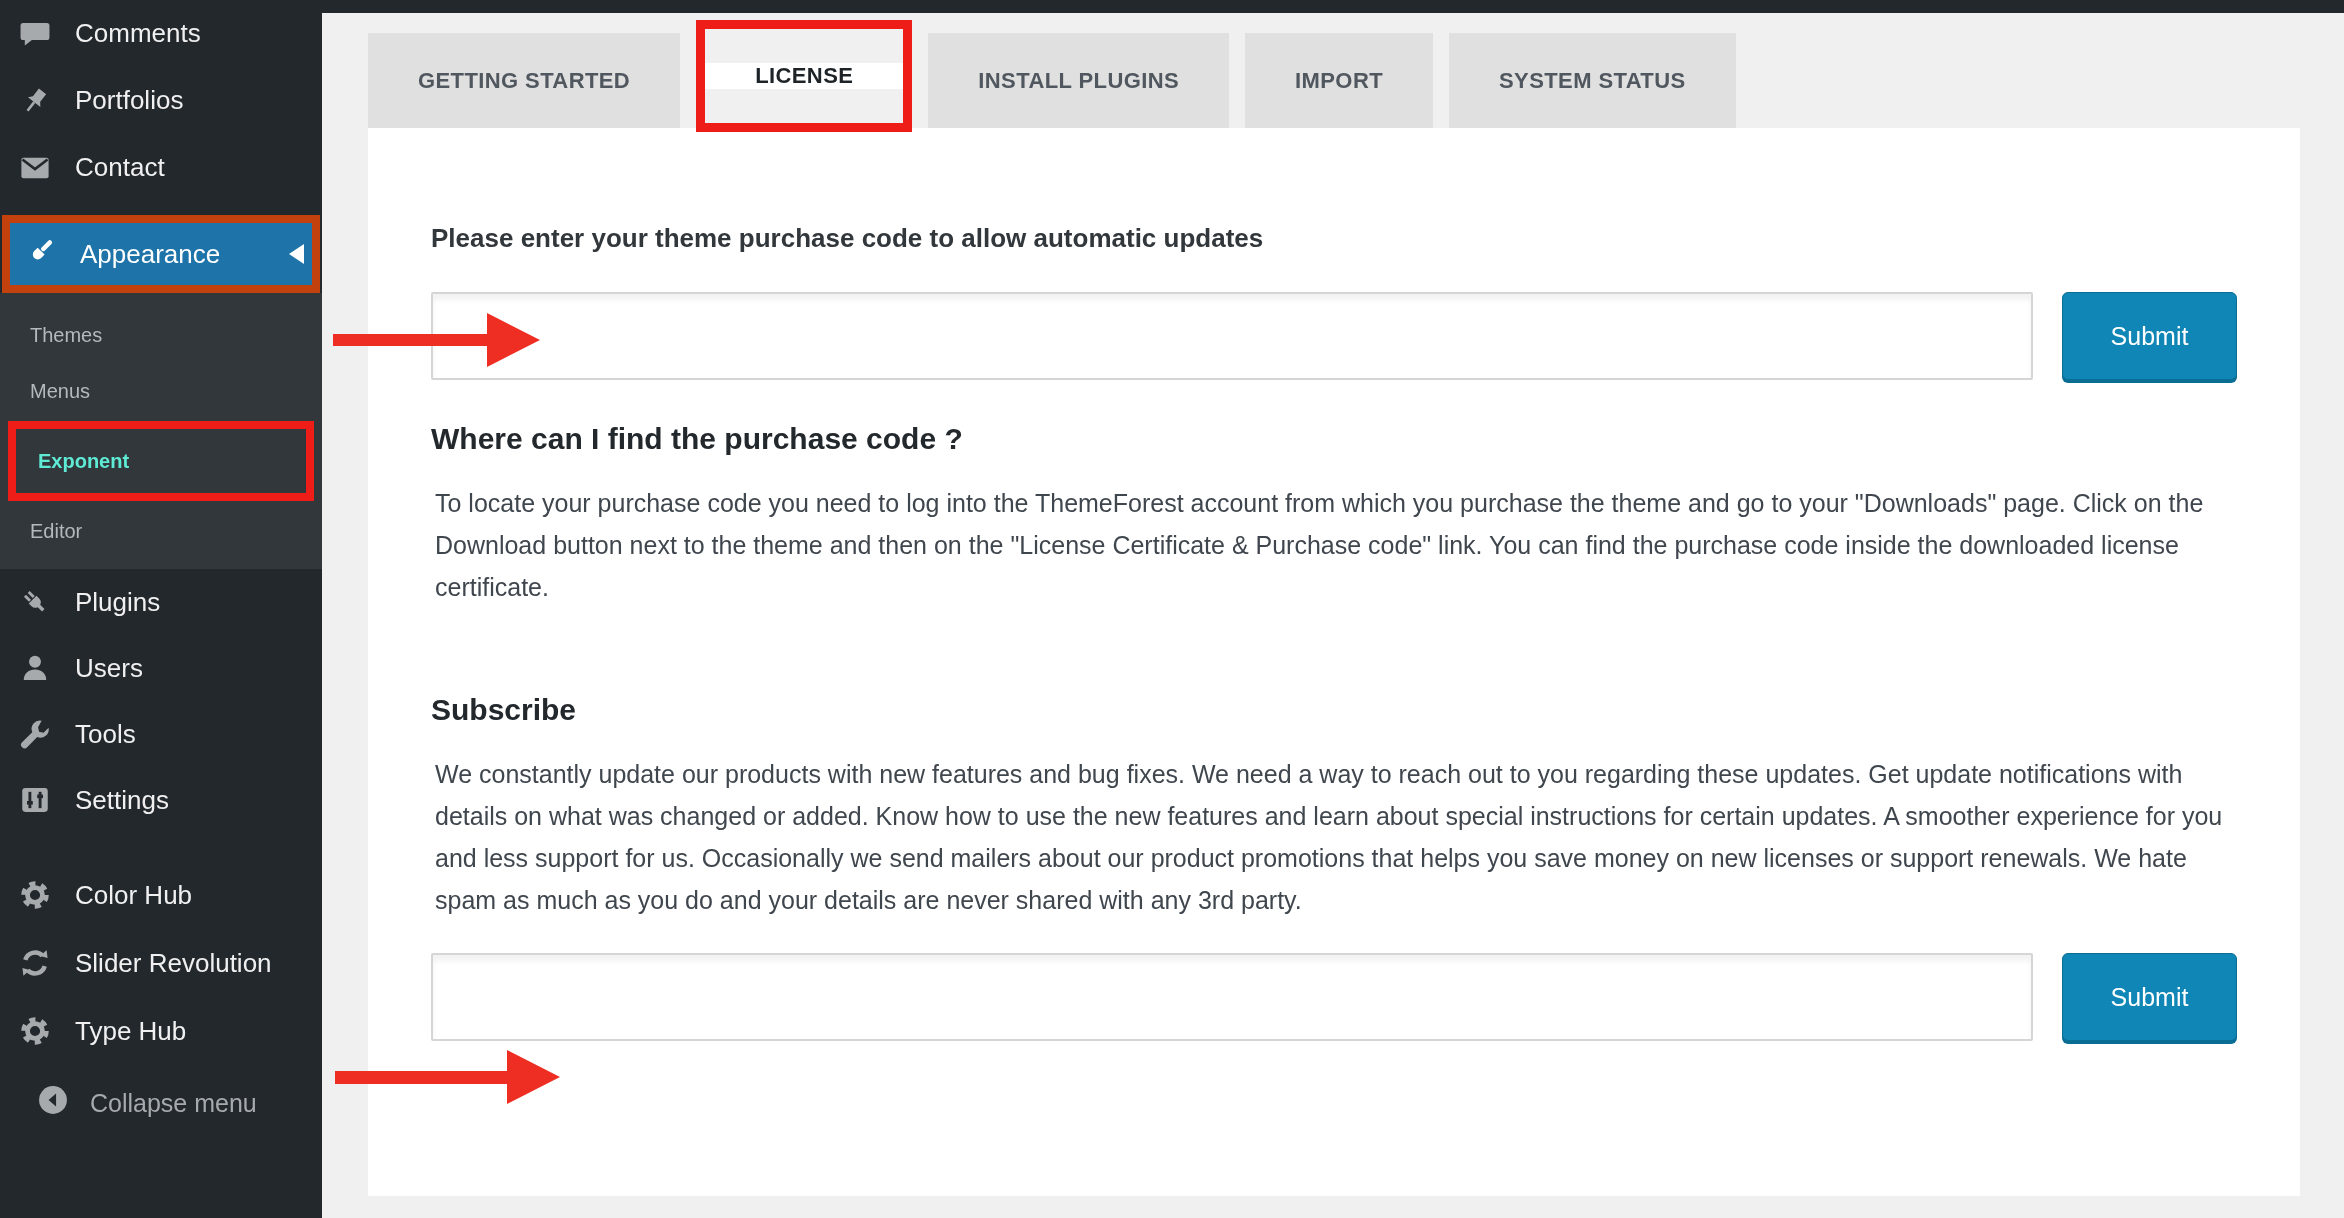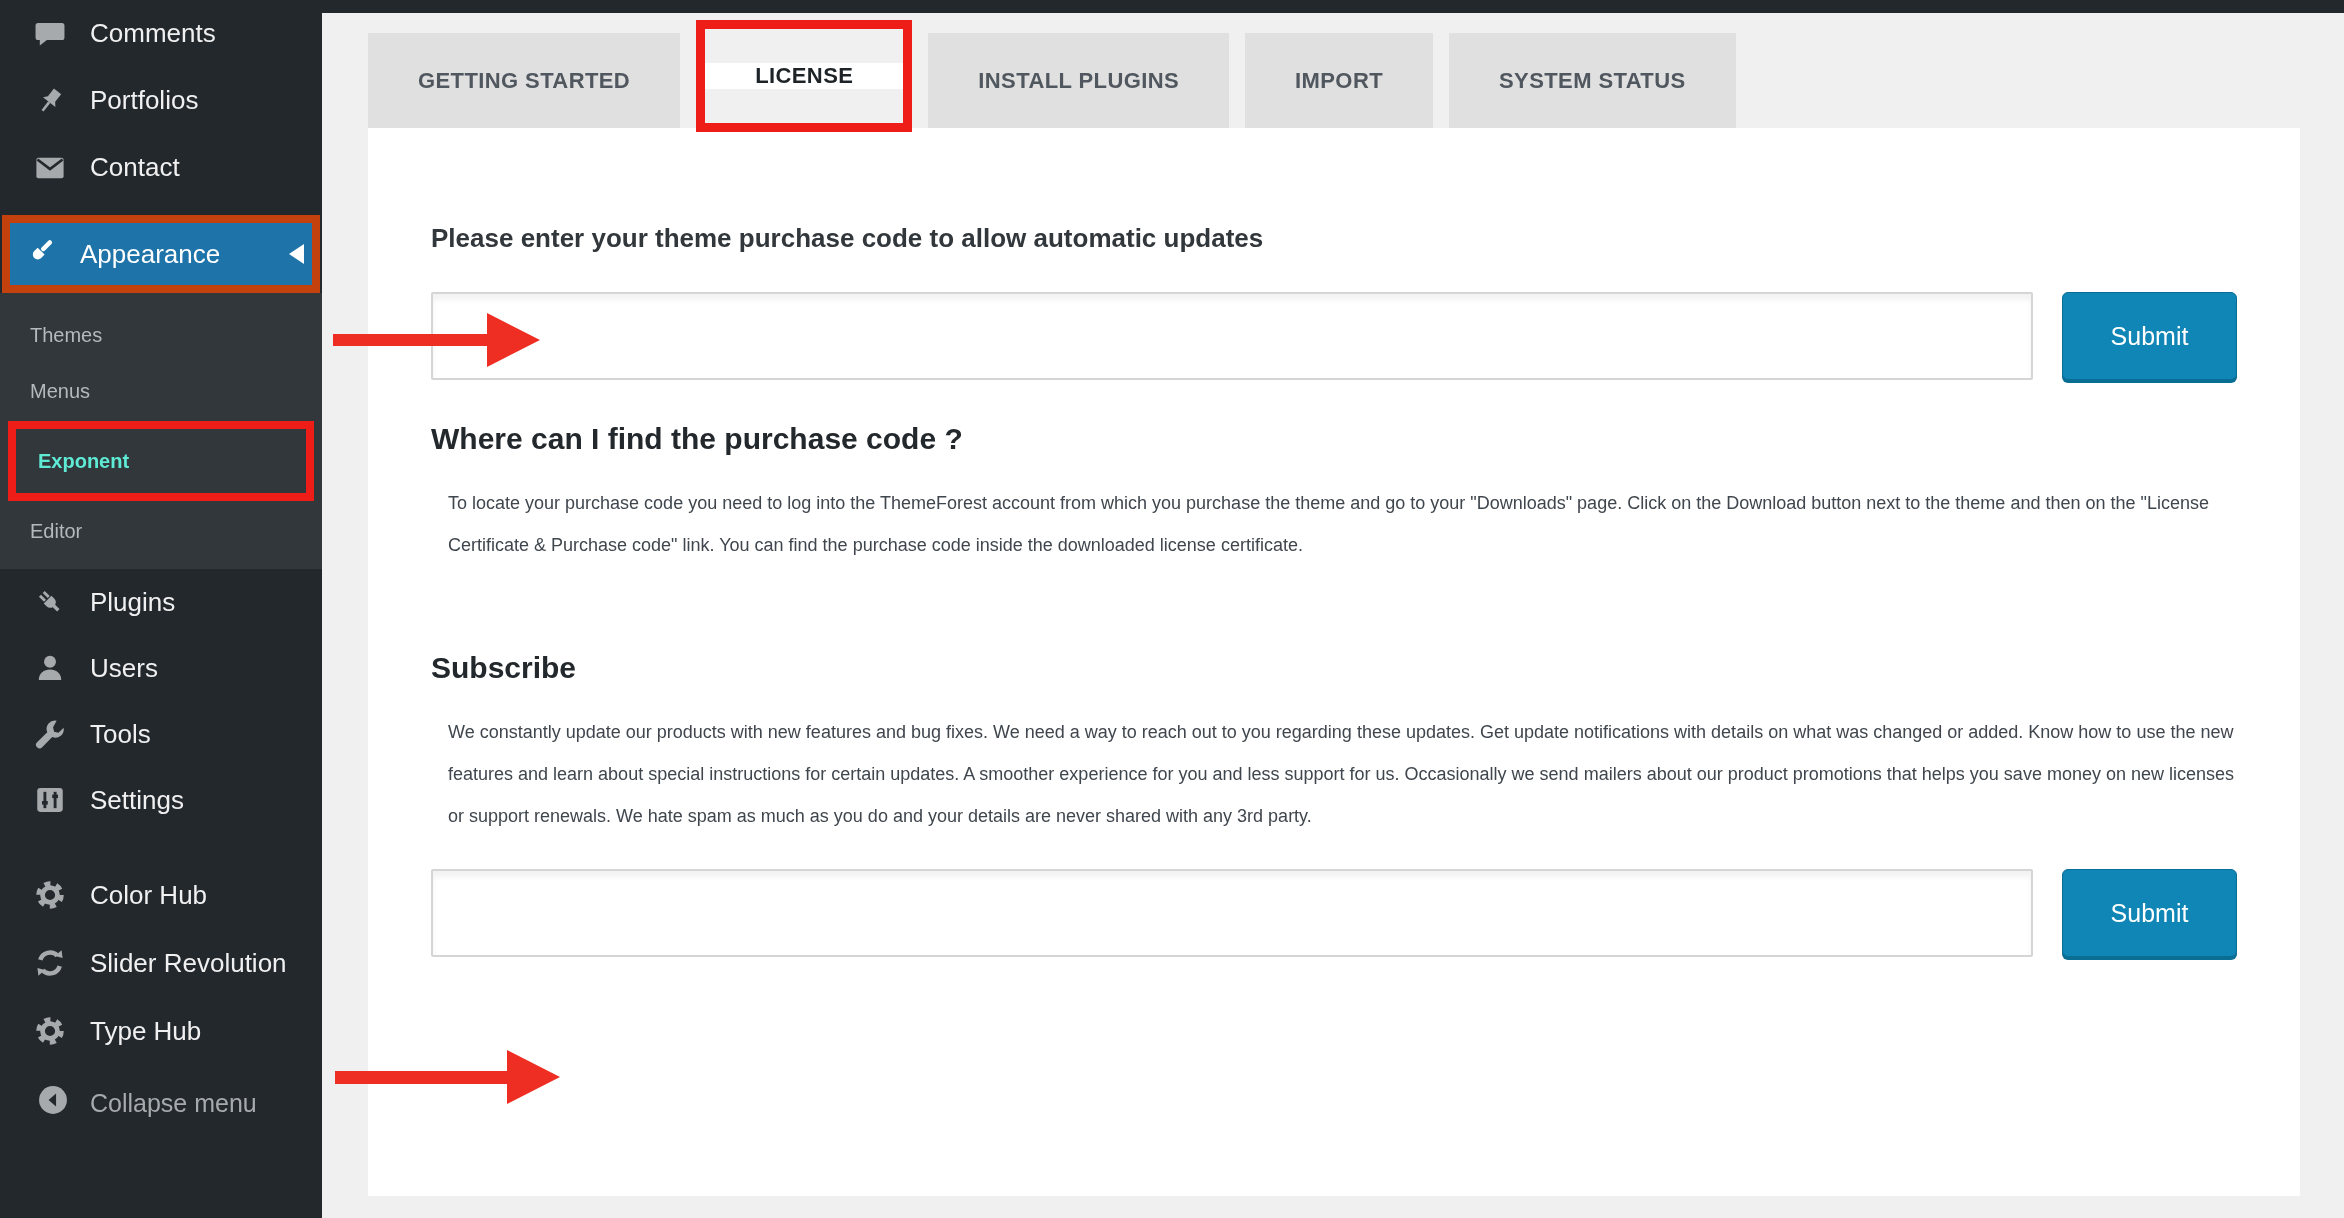--- a/index.html
+++ b/index.html
@@ -11,21 +11,21 @@
   
   .topbar { position:absolute; top:0; left:0; width:2344px; height:13px; background:#23282d; z-index:3; }
 
   
   .sidebar {
     position:absolute; top:0; left:0; width:322px; height:1218px;
     background:#23282d; z-index:2; color:#f0f0f1;
   }
   .side-item {
     height:67px; display:flex; align-items:center; gap:22px;
-    padding-left:32px; font-size:26px; color:#f0f0f1; cursor:pointer;
+    padding-left:17px; font-size:26px; color:#f0f0f1; cursor:pointer;
   }
   .side-item .ic { width:36px; height:36px; flex:0 0 36px; display:flex; align-items:center; justify-content:center; }
   .appearance-wrap {
     margin:14px 2px 0 2px; border:8px solid #c2410c; height:78px;
   }
   .appearance-item {
     height:62px; background:#1e73a9; display:flex; align-items:center; gap:22px;
     padding-left:14px; font-size:26px; color:#fff; position:relative; cursor:pointer;
   }
   .appearance-caret {
@@ -70,21 +70,21 @@
     box-shadow: inset 0 6px 5px rgba(0,0,0,0.05);
     font-size:28px; padding:0 20px; color:#32373c; outline:none; border-radius:2px;
   }
   .submit-btn {
     width:175px; height:88px; margin-left:29px; flex:0 0 175px;
     background:#0f86b5; border:1px solid #0a6d94; border-radius:6px;
     box-shadow: 0 3px 0 #0a6d94; color:#fff; font-size:25px;
     font-family:"Liberation Sans", sans-serif; cursor:pointer;
   }
   .section-heading { font-size:30px; font-weight:bold; color:#23282d; margin:42px 0 0 0; }
-  .body-text { font-size:18px; line-height:42px; color:#3f464d; margin:26px 0 0 17px; }
+  .body-text { font-size:25px; line-height:42px; color:#3f464d; margin:26px 0 0 4px; }
   .subscribe-heading { margin-top:85px; }
   .field-row.second { margin-top:32px; }
 
   
   .arrow { position:absolute; z-index:6; pointer-events:none; }
   .arrow .shaft { position:absolute; background:#ee2e22; }
   .arrow .head {
     position:absolute; width:0; height:0;
     border-top:27px solid transparent; border-bottom:27px solid transparent;
     border-left:53px solid #ee2e22;

